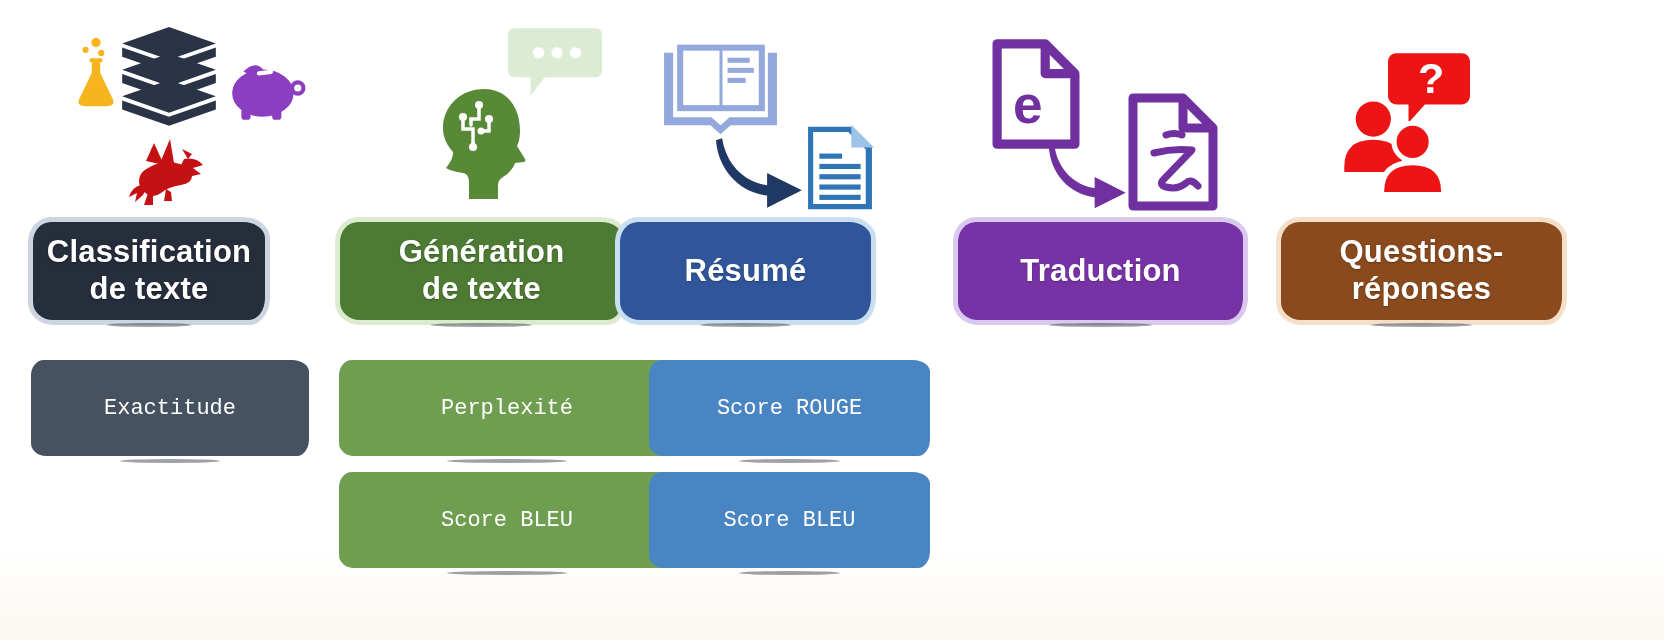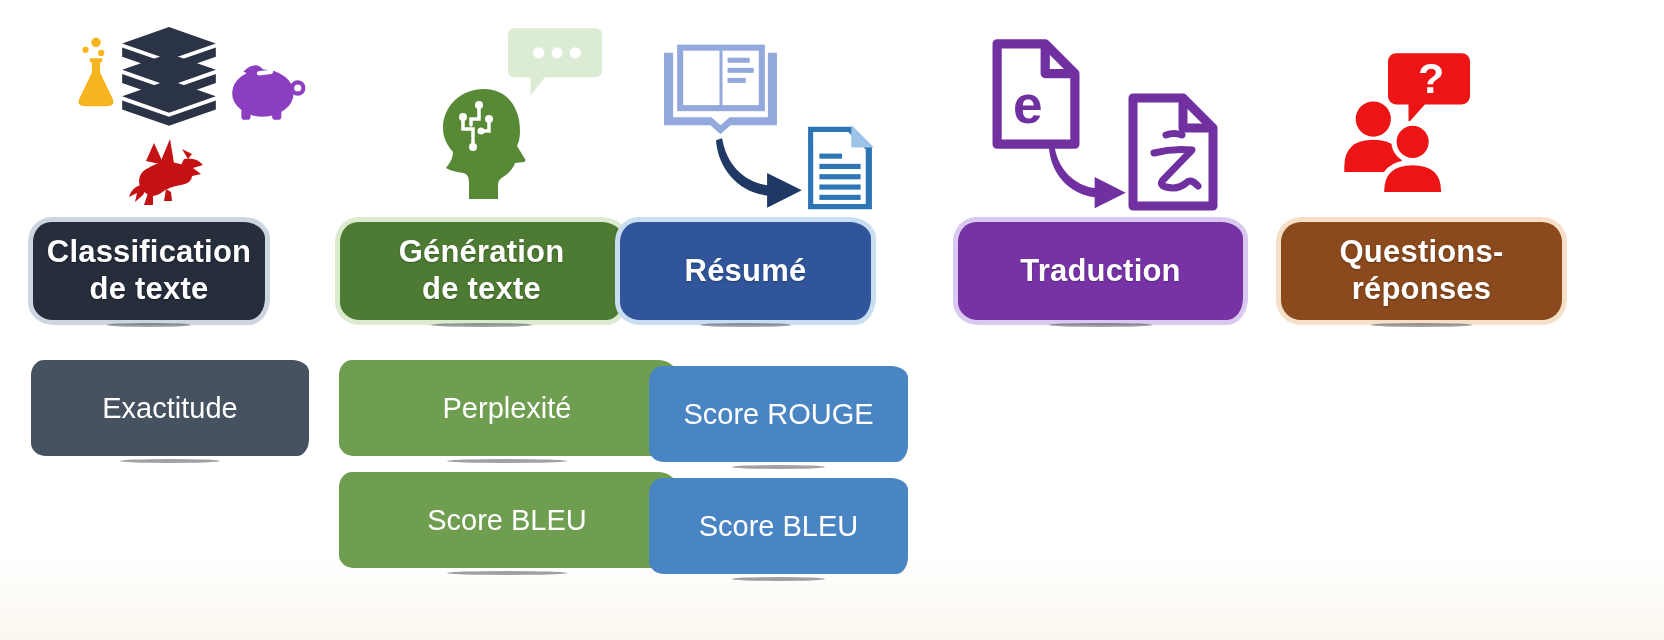--- a/index.html
+++ b/index.html
@@ -17,38 +17,39 @@
     top:222px;height:98px;font-weight:700;font-size:31px;line-height:1.18;
     white-space:pre-line;letter-spacing:.2px;
     border-radius:18px 22px 16px 20px / 20px 16px 22px 18px;
     text-shadow:0 1px 2px rgba(0,0,0,.28);
   }
   .header-box::after,.metric-box::after{
     content:"";position:absolute;left:32%;right:32%;bottom:-7px;height:4px;
     background:rgba(25,30,40,.42);border-radius:50%;
   }
   .metric-box{
-    height:96px;font-size:29px;
+    height:96px;font-size:22px;
     border-radius:13px 17px 12px 15px / 15px 12px 17px 13px;
+    font-family:Liberation Mono, monospace;
   }
   .row1{top:360px;} .row2{top:472px;}
 
   
   .c1 .header-box{left:33px;width:232px;background:#262d3b;box-shadow:0 0 0 5px #ccd5e0;}
   .c1 .metric-box{left:31px;width:278px;background:#475261;}
   
   .c2 .header-box{left:340px;width:283px;background:#4e7b33;box-shadow:0 0 0 5px #dcead0;}
   .c2 .metric-box{left:339px;width:336px;background:#6f9e51;}
   
   .c3 .header-box{left:620px;width:251px;background:#30559a;box-shadow:0 0 0 5px #c9def1;}
-  .c3 .metric-box{left:649px;width:259px;background:#4a85c3;margin-top:6px;}
+  .c3 .metric-box{left:649px;width:281px;background:#4a85c3;}
   
   .c4 .header-box{left:958px;width:285px;background:#7733a6;box-shadow:0 0 0 5px #d9c9ee;text-align:right;}
   
-  .c5 .header-box{left:1281px;width:281px;background:#8a4a1d;box-shadow:0 0 0 5px #f6dfc9;border-radius:20px;}
+  .c5 .header-box{left:1281px;width:281px;background:#8a4a1d;box-shadow:0 0 0 5px #f6dfc9;}
 
   .icon{position:absolute;}
 </style>
 </head>
 <body>
 
 <div class="canvas">
 
   <div class="col c1">
     <svg class="icon" style="left:72px;top:36px" width="48" height="84" viewBox="0 0 46 80">

